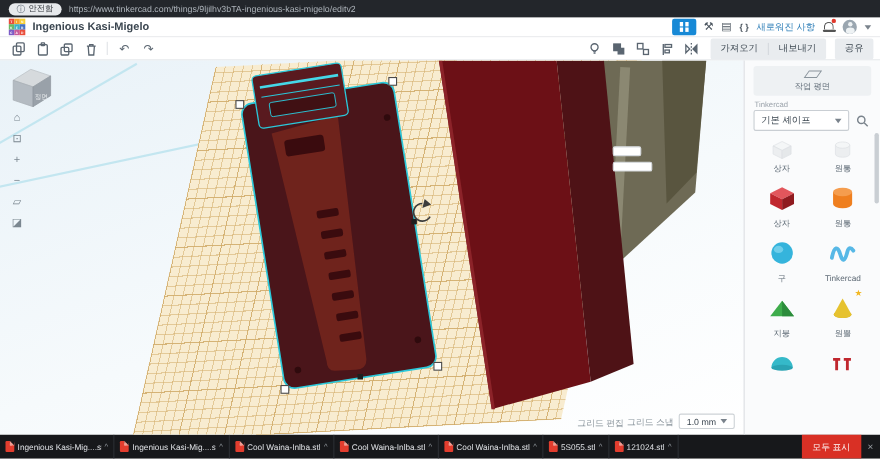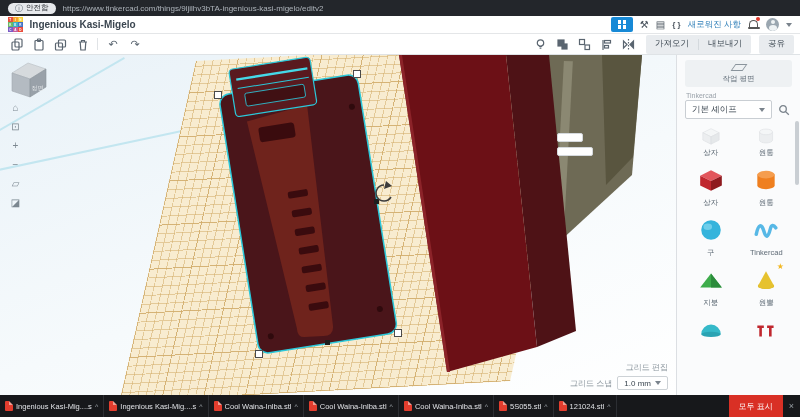--- a/index.html
+++ b/index.html
@@ -71,21 +71,21 @@
   .sp-hdr .t { flex:1; }
   .sp-body { display:flex; justify-content:space-around; padding:3px 8px 7px; }
   .sp-opt { display:flex; flex-direction:column; align-items:center; gap:3px; font-size:7.5px; color:#5f6b76; }
   .circ { width:24px; height:24px; border-radius:50%; }
   .circ.solid { background:radial-gradient(circle at 35% 30%,#f1574d,#d21f20); box-shadow:inset 0 0 0 2px #fff, 0 0 0 1px #d9dde1; }
   .circ.hole { background:repeating-linear-gradient(45deg,#b9bfc5 0 1.5px,#fff 1.5px 4px); border:1px solid #c6cbd0; }
   .mini-pill { position:absolute; background:#fff; border:1px solid #d5d9dd; border-radius:2px; z-index:6; }
   .pill1 { left:557px; top:78px; width:26px; height:9px; }
   .pill2 { left:557px; top:92px; width:36px; height:9px; }
 
-  .grid-ctl { position:absolute; right:8px; bottom:5px; display:flex; flex-direction:column; align-items:flex-end; gap:3px; font-size:8px; color:#8a949c; z-index:4; }
+  .grid-ctl { position:absolute; right:8px; bottom:5px; display:flex; flex-direction:row; align-items:flex-end; gap:3px; font-size:8px; color:#8a949c; z-index:4; }
   .snap-row { display:flex; align-items:center; gap:5px; }
   .snap-pill { display:flex; align-items:center; gap:4px; background:#fff; border:1px solid #cdd2d6; border-radius:2px; padding:1.5px 6px; color:#3b4650; }
 
   
   .sidebar { width:124px; background:#fafbfc; border-left:1px solid #dcdfe3; display:flex; flex-direction:column; overflow:hidden; position:relative; }
   .side-top { display:flex; gap:6px; padding:5px 8px 3px; }
   .side-tile { flex:1; background:#eef1f3; border-radius:3px; display:flex; flex-direction:column; align-items:center; gap:3px; padding:4px 0 3px; font-size:7.5px; color:#5f6b76; }
   .wp-ic { width:12px; height:7px; border:1.2px solid #8a949c; transform:skewX(-35deg); }
   .ruler-ic { width:10px; height:8px; border-left:2px solid #8a949c; border-bottom:2px solid #8a949c; }
   .brand { font-size:7px; color:#9aa2aa; padding:2px 9px 1px; }

